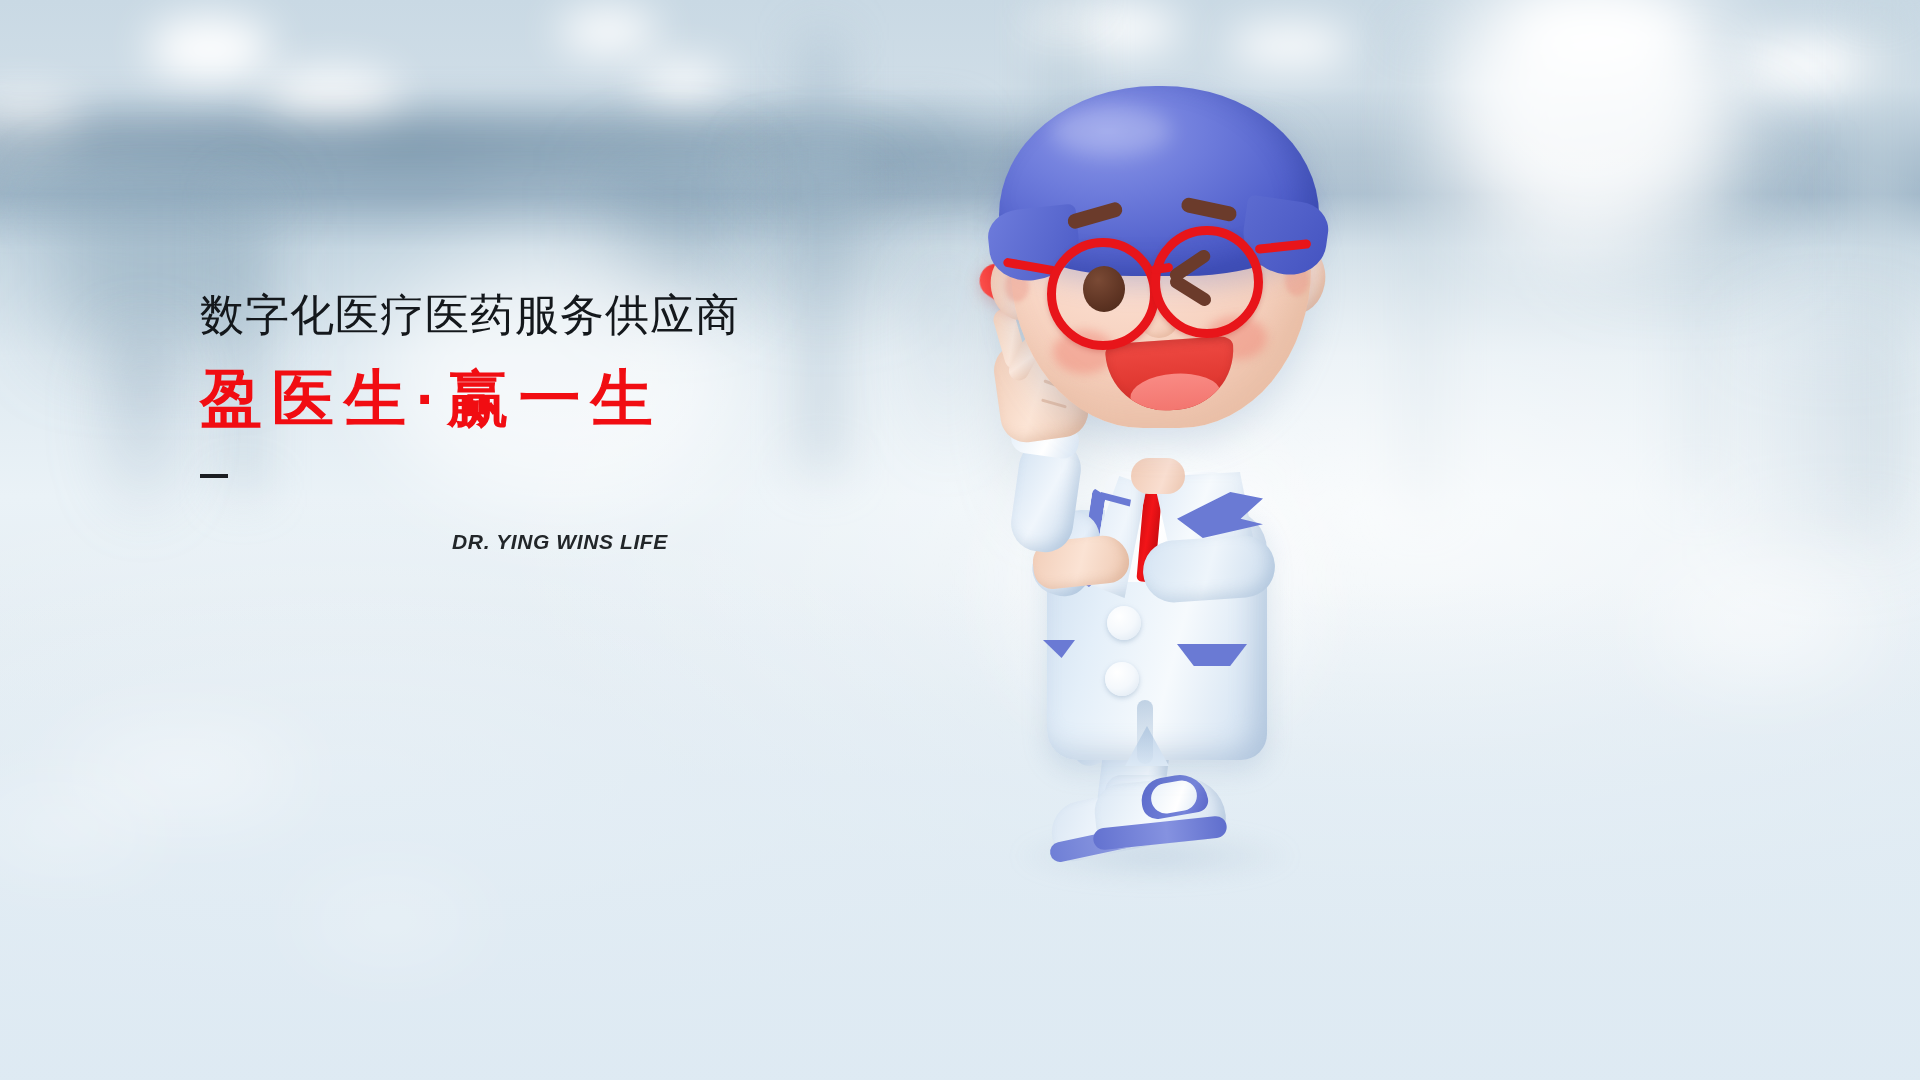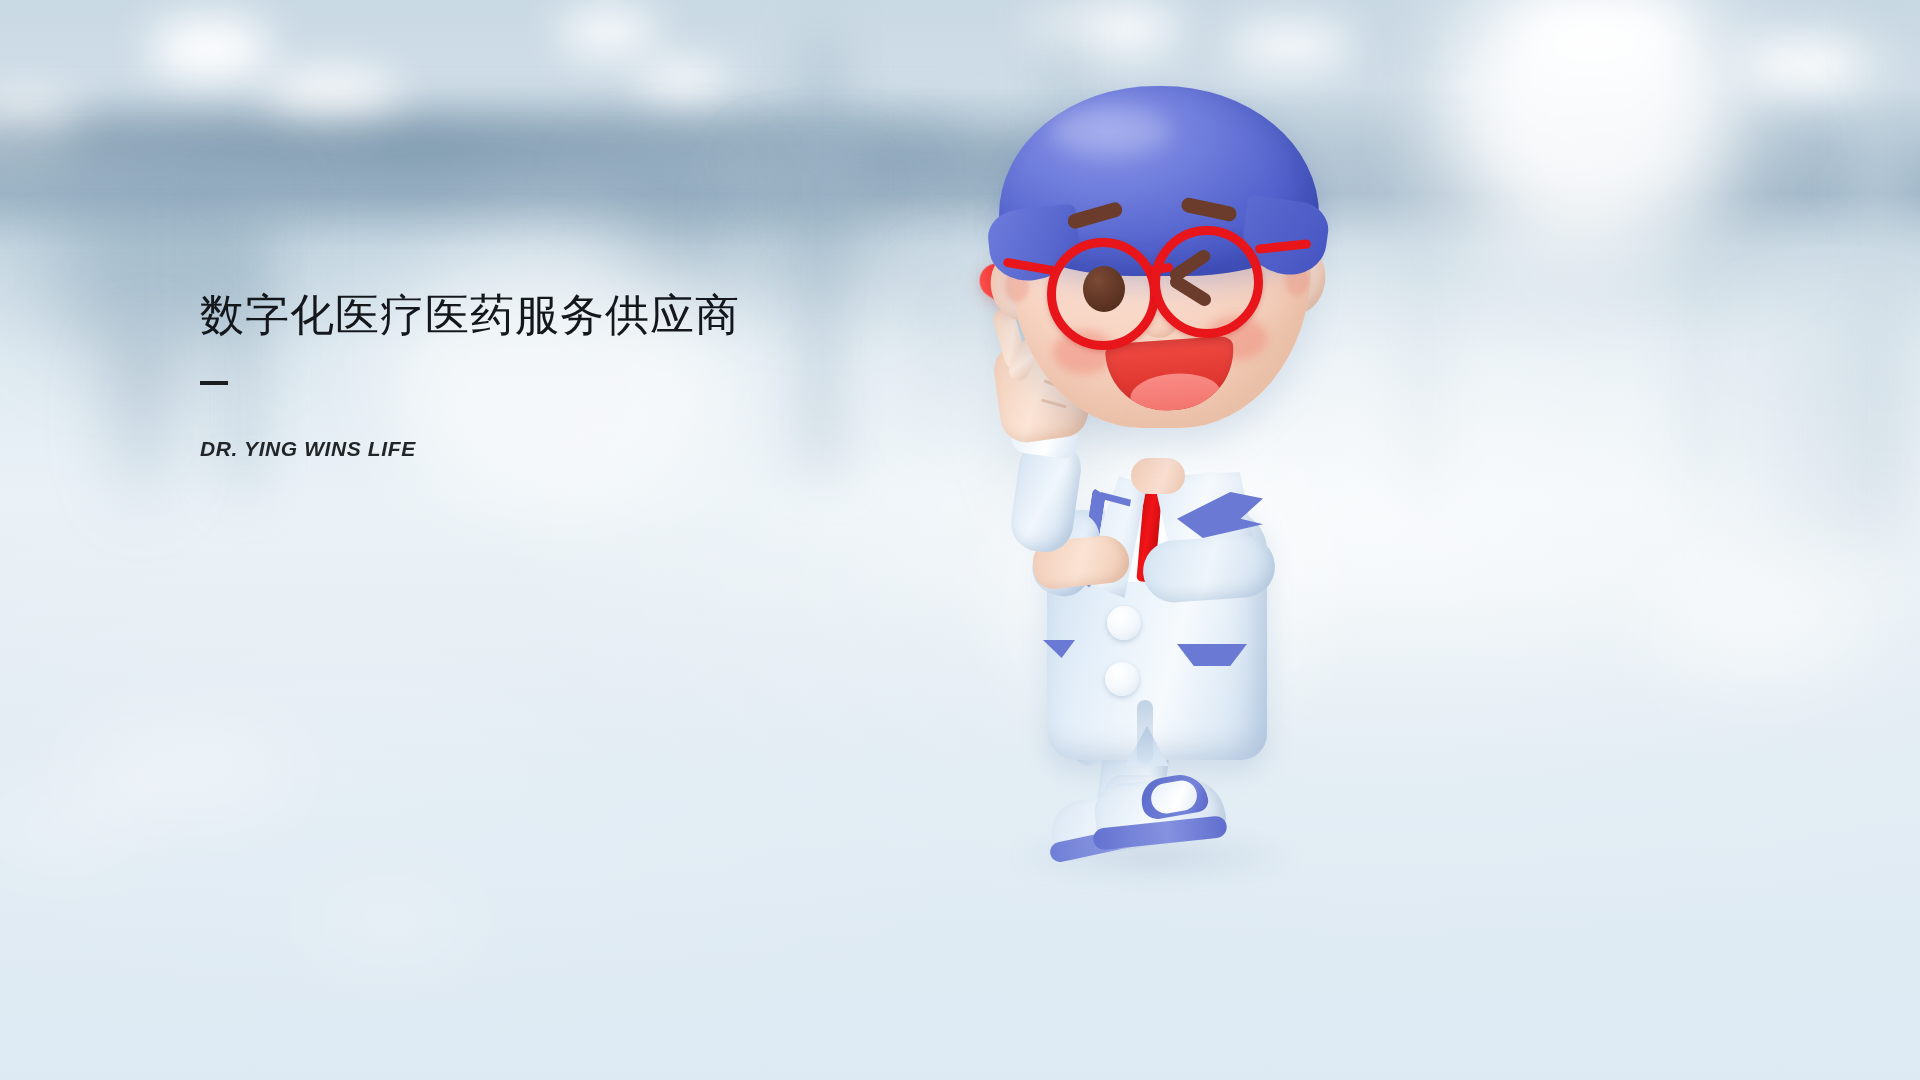--- a/index.html
+++ b/index.html
@@ -110,20 +110,21 @@
 
   .sub-en {
     margin-top:46px;
     font-size:21px;
     font-style:italic;
     font-weight:700;
     letter-spacing:0.6px;
     color:#222629;
     line-height:1.68;
     white-space:nowrap;
+    text-align:center;
   }
 
   
   #character {
     position:absolute;
     left:955px; top:40px;
     width:420px; height:830px;
   }
   #character > * { position:absolute; }
 
@@ -585,20 +586,21 @@
   <div class="bg-layer">
     <div class="bg-blob" style="left:70px;top:742px;width:230px;height:60px;background:rgba(255,255,255,0.58);"></div>
     <div class="bg-blob" style="left:-30px;top:800px;width:190px;height:54px;background:rgba(255,255,255,0.42);"></div>
     <div class="bg-blob" style="left:300px;top:890px;width:180px;height:60px;background:rgba(255,255,255,0.34);"></div>
     <div class="bg-blob" style="left:1650px;top:560px;width:220px;height:120px;background:rgba(255,255,255,0.50);"></div>
   </div>
 
   <div class="text-block">
     <div class="headline-cn">数字化医疗医药服务供应商</div>
 
+    <div class="headline-red">盈医生·赢一生</div>
 
     <div class="rule"></div>
 
     <div class="sub-en">
       <div>DR. YING WINS LIFE</div>
     </div>
   </div>
 
   <div id="character">
 

